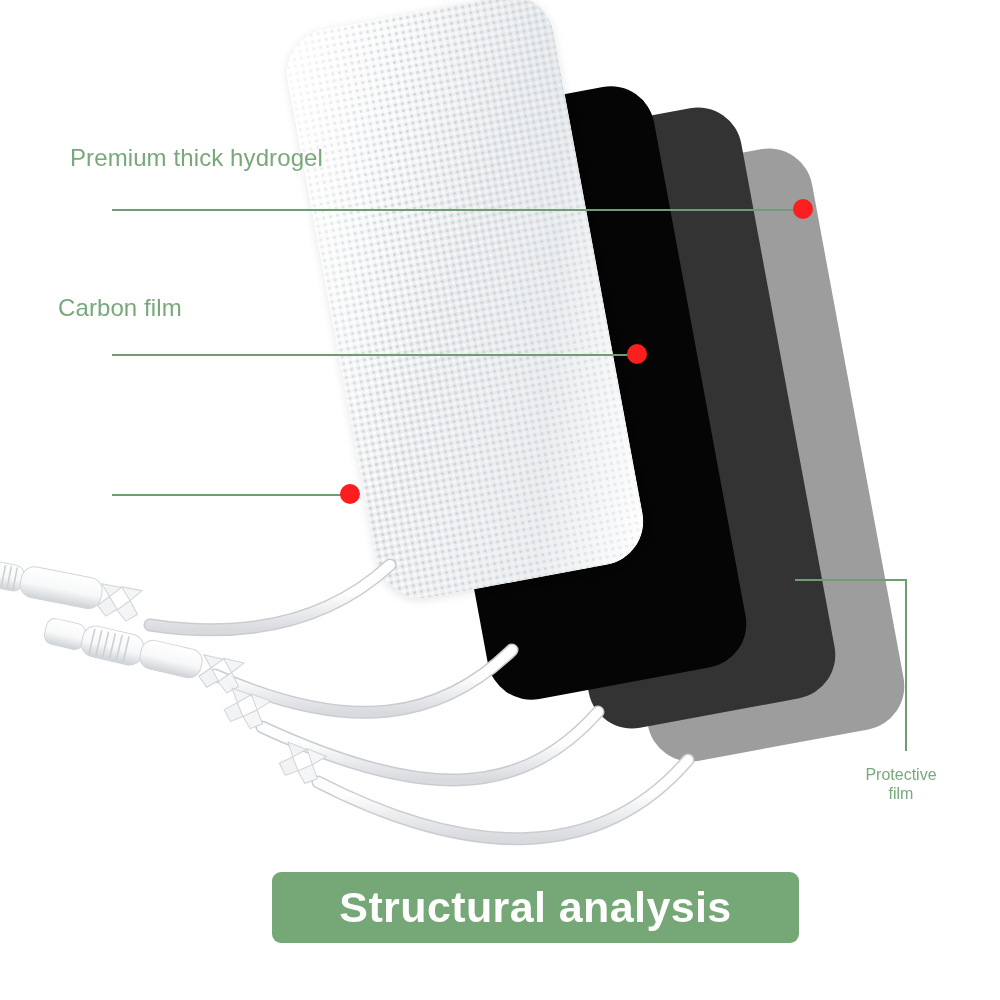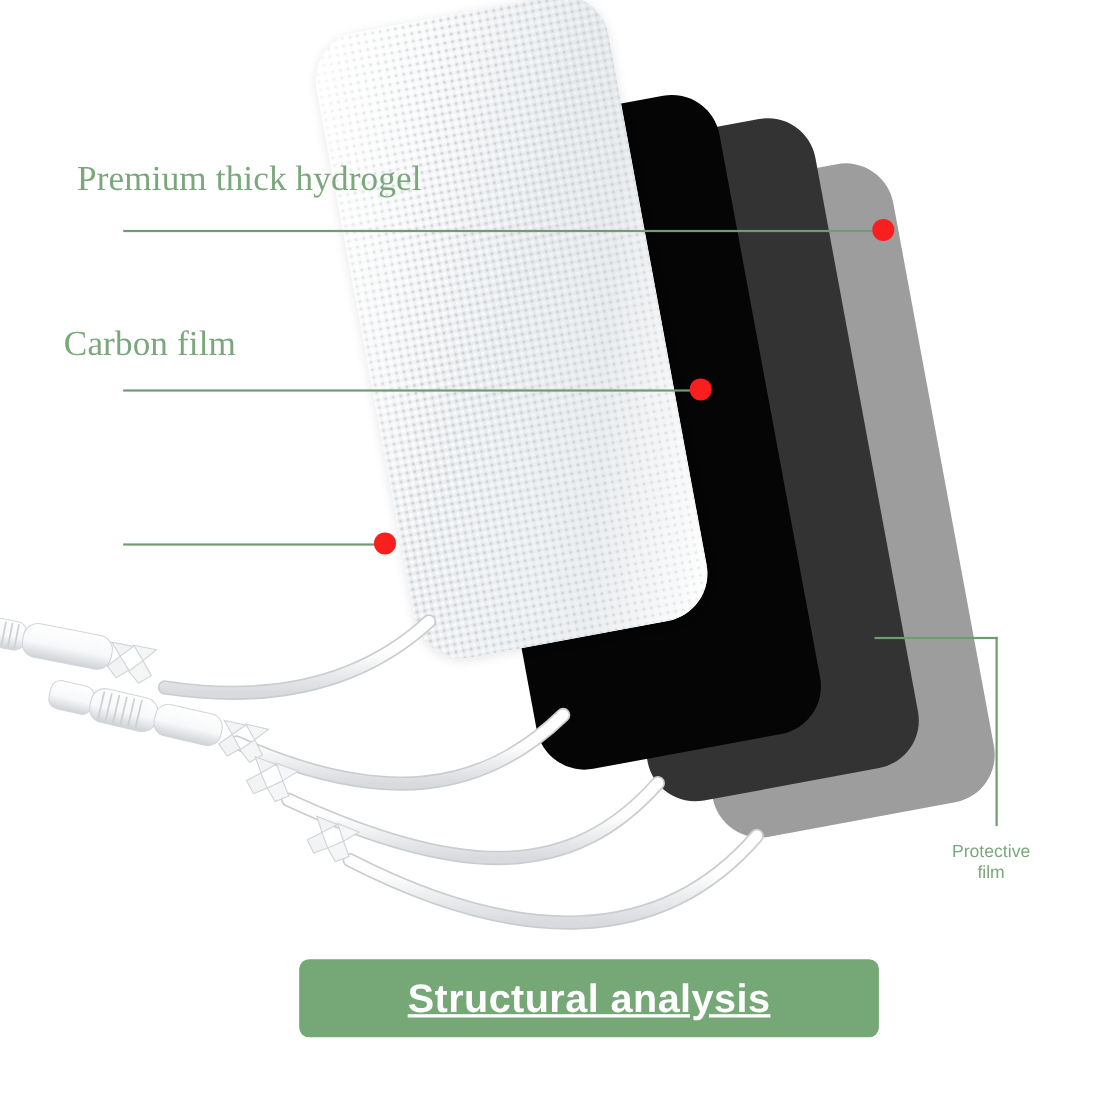--- a/index.html
+++ b/index.html
@@ -45,22 +45,22 @@
   #layer-nonwoven .sheen{
     position:absolute;inset:0;border-radius:44px;
     background:linear-gradient(104deg,rgba(255,255,255,.85) 0%,rgba(255,255,255,0) 30%,rgba(209,214,219,.35) 72%,rgba(255,255,255,.6) 100%);
   }
 
   
   #cables{position:absolute;left:0;top:0;width:1000px;height:1000px;}
 
   
   .lead-label{
-    position:absolute;color:#7aa87c;font-size:32px;letter-spacing:.1px;
-    white-space:nowrap;font-family:Liberation Serif, serif;
+    position:absolute;color:#7aa87c;font-size:24px;letter-spacing:.1px;
+    white-space:nowrap;font-family:Liberation Sans, sans-serif;
   }
   .lead-line{position:absolute;height:2px;background:#6f9c71;}
   .dot{position:absolute;width:20px;height:20px;border-radius:50%;background:#fa1e1e;}
 
   #label-hydrogel{left:70px;  top:144px;}
   #line-hydrogel {left:112px; top:209px; width:700px;}
   #dot-hydrogel  {left:793px; top:199px;}
 
   #label-carbon  {left:58px;  top:294px;}
   #line-carbon   {left:112px; top:354px; width:534px;}
@@ -75,23 +75,22 @@
   #line-prot-v{position:absolute;left:905px;top:579px;width:1.6px;height:172px;background:#6f9c71;}
   #label-prot{position:absolute;left:836px;top:766px;color:#7aa87c;font-size:16px;line-height:1.16;text-align:center;width:130px;}
 
   
   #banner{
     position:absolute;left:272px;top:872px;width:527px;height:71px;
     background:#76a877;border-radius:9px;
     display:flex;align-items:center;justify-content:center;
   }
   #banner-text{
-    color:#ffffff;font-size:36px;font-weight:bold;letter-spacing:.4px;
+    color:#ffffff;font-size:43px;font-weight:bold;letter-spacing:.4px;
     font-family:"Liberation Sans",sans-serif;
-    text-decoration:underline;
   }
 </style>
 </head>
 <body>
 
 <div id="stage">
 
   <div class="layer" id="layer-protective"></div>
   <div class="layer" id="layer-hydrogel"></div>
   <div class="layer" id="layer-carbon"></div>

